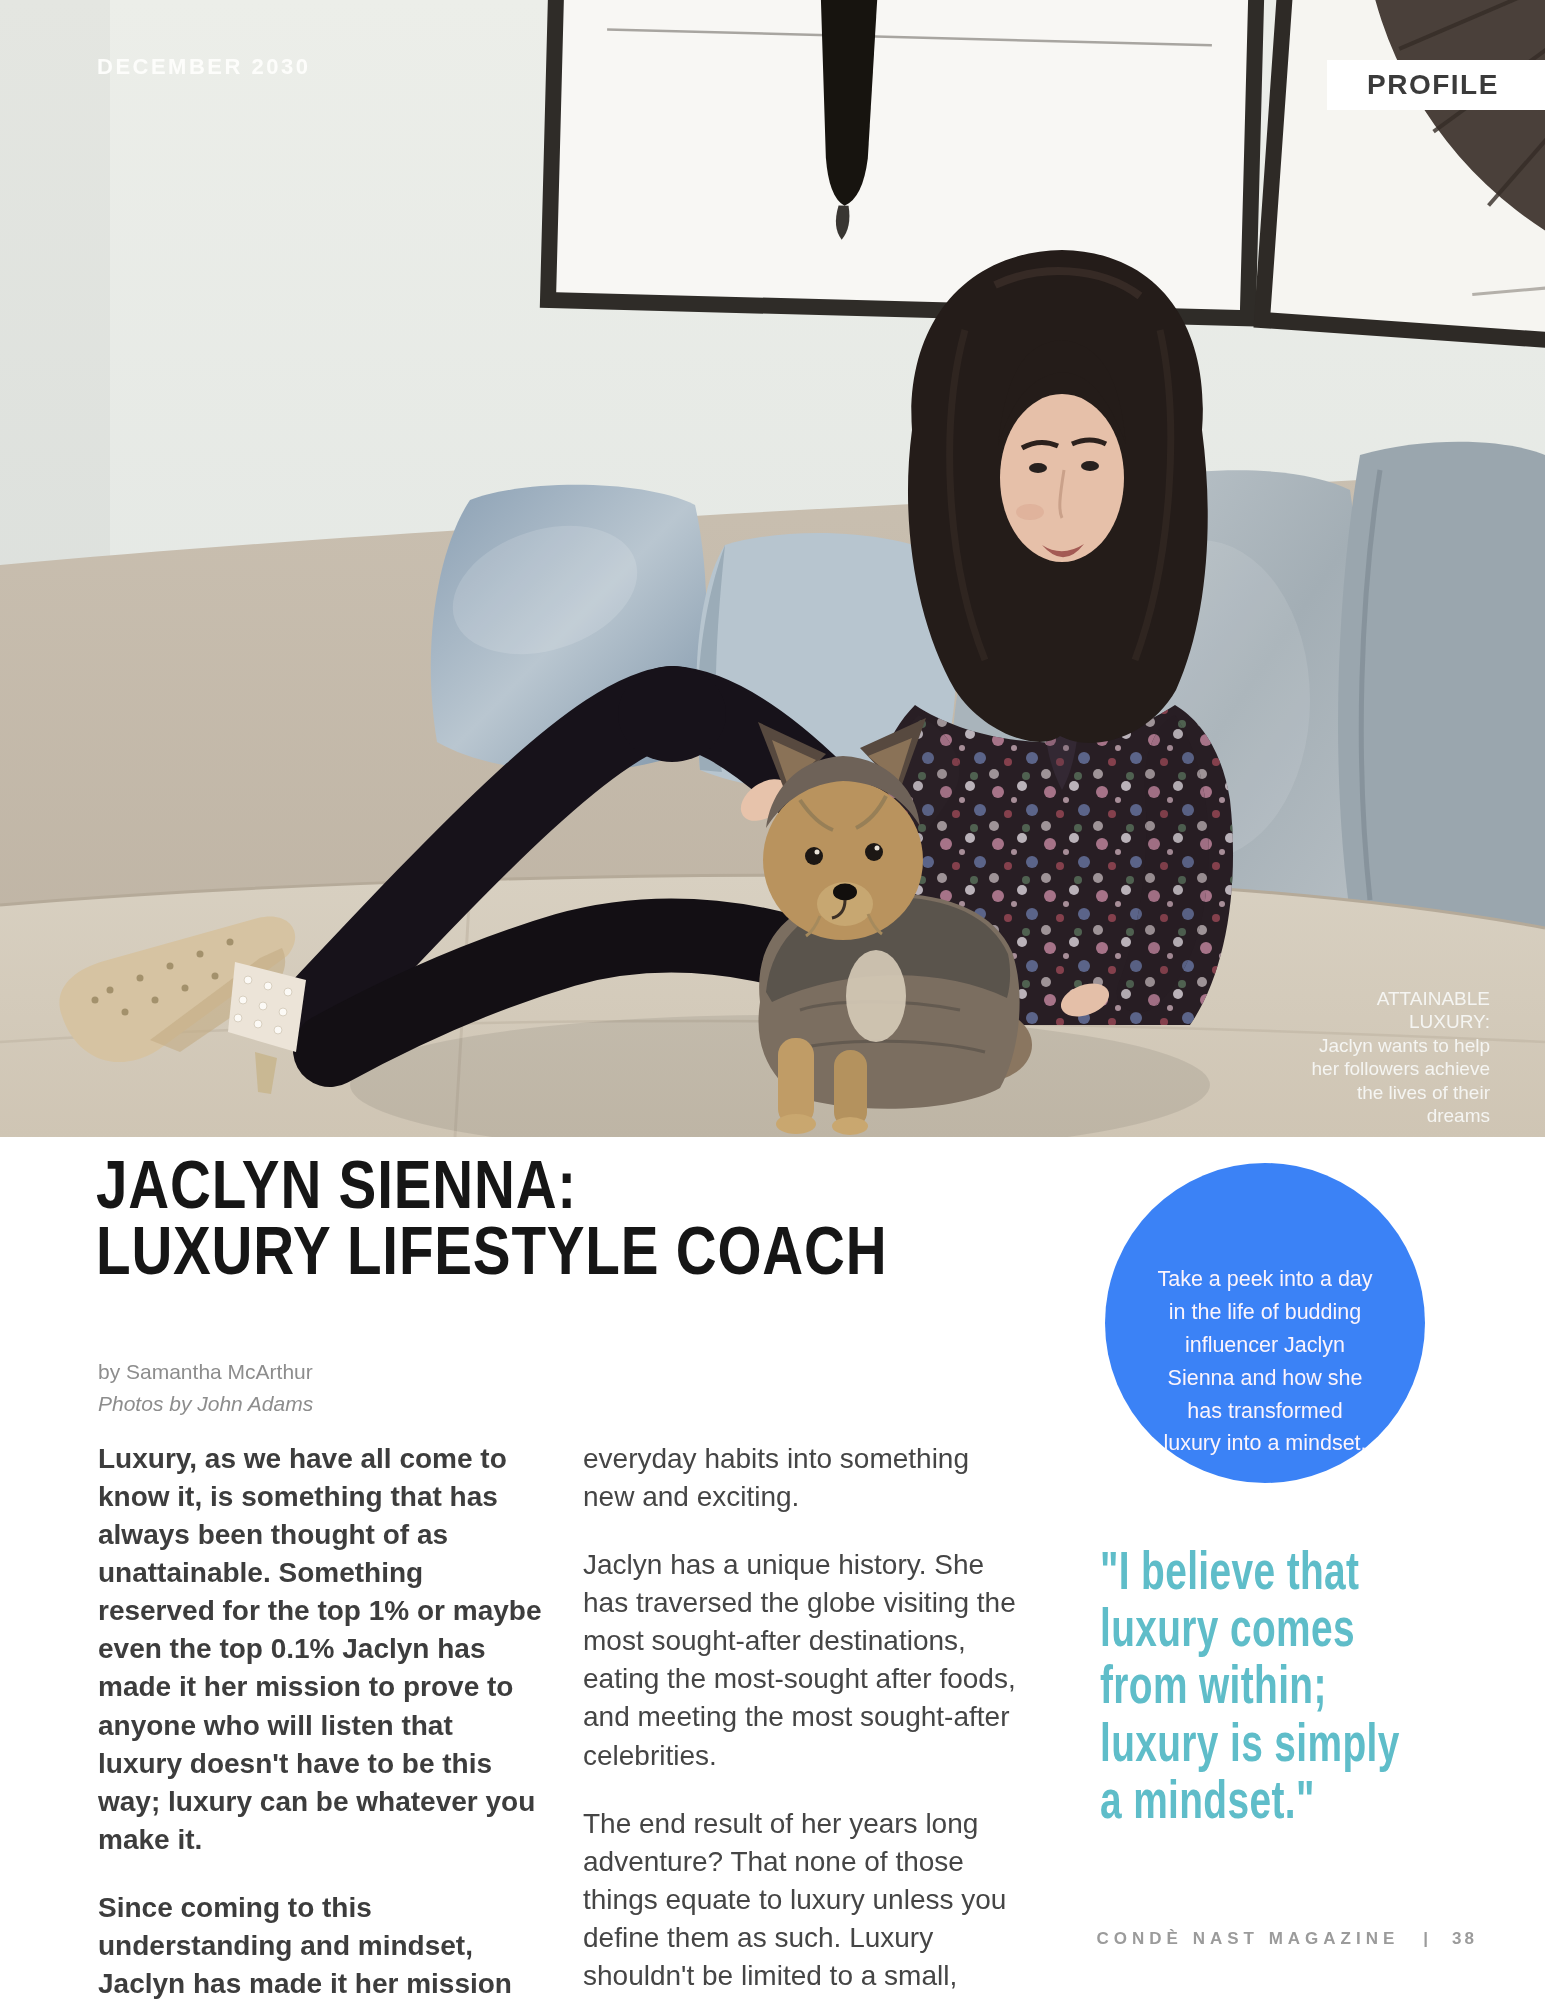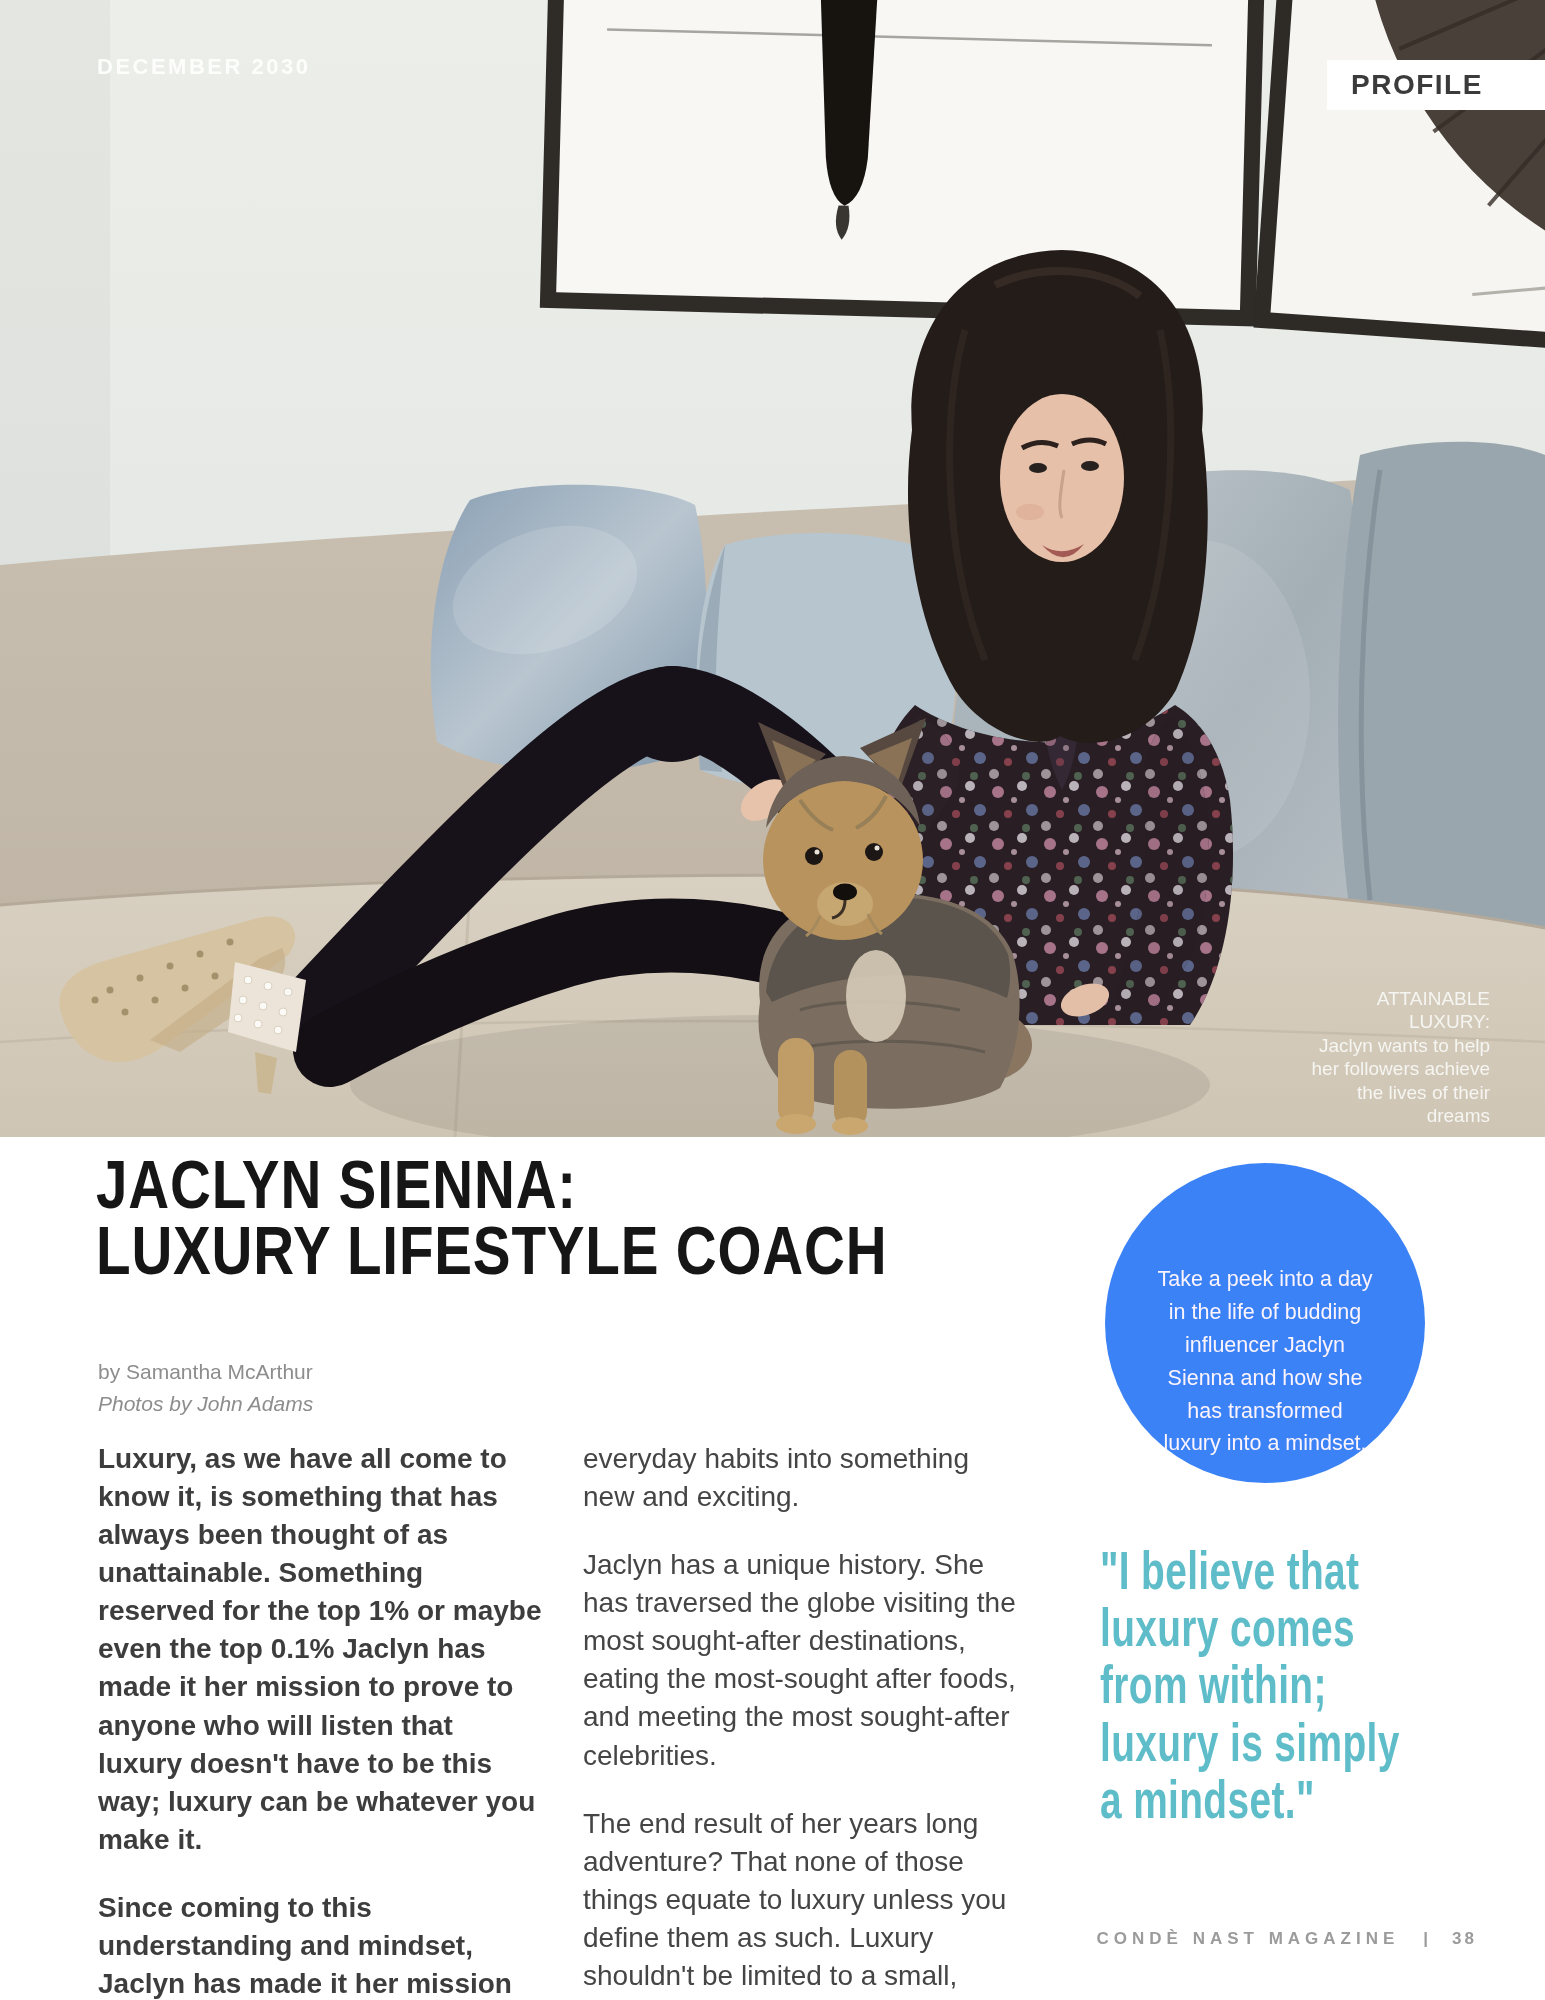--- a/index.html
+++ b/index.html
@@ -9,21 +9,21 @@
   }
   .photo { position:absolute; left:0; top:0; width:1545px; height:1137px; overflow:hidden; }
   .photo svg { display:block; width:1545px; height:1137px; }
 
   .issue-date {
     position:absolute; left:97px; top:54px;
     font-size:22px; font-weight:bold; letter-spacing:2.5px; color:#fdfdfb;
   }
   .profile-tag {
     position:absolute; left:1327px; top:60px; width:218px; height:50px;
-    background:#ffffff; display:flex; align-items:center; box-sizing:border-box; padding-left:24px;
+    background:#ffffff; display:flex; align-items:center; box-sizing:border-box; padding-left:40px;
   }
   .profile-tag span { font-size:28px; font-weight:bold; letter-spacing:1.5px; color:#3b3b3b; }
 
   .photo-caption {
     position:absolute; right:55px; top:963px; width:225px; text-align:right;
     color:#f5f5f2; font-size:19px; line-height:1.24; white-space:pre-line;
   }
   .photo-caption .cap-heading { display:block; }
 
   .headline {

